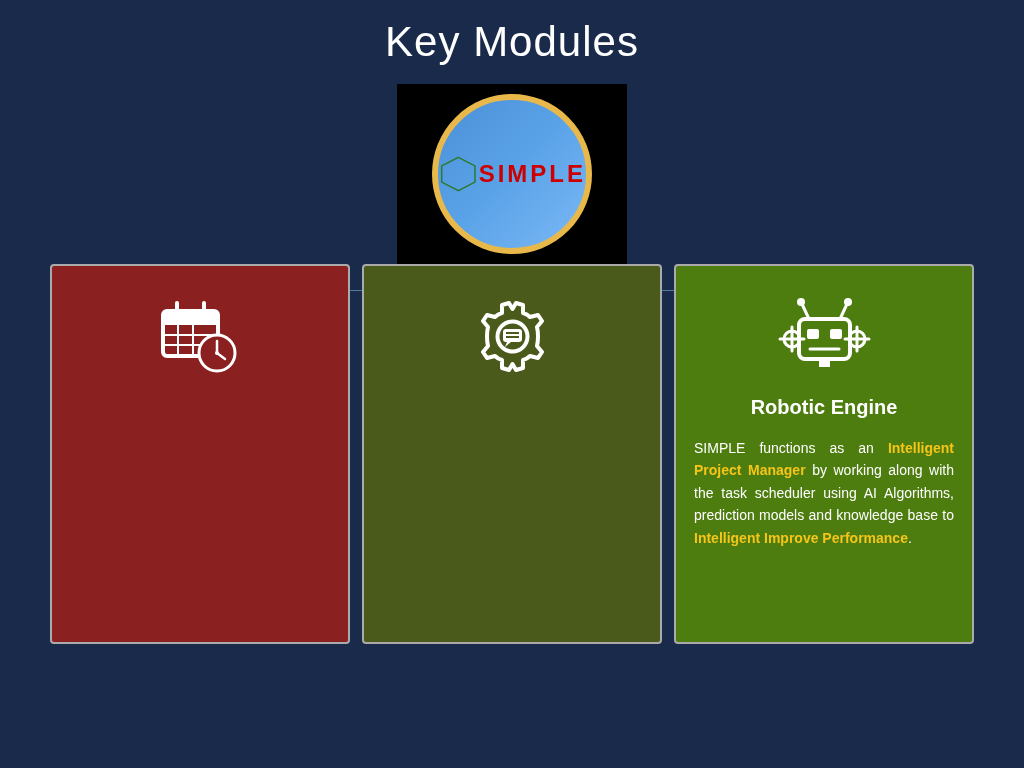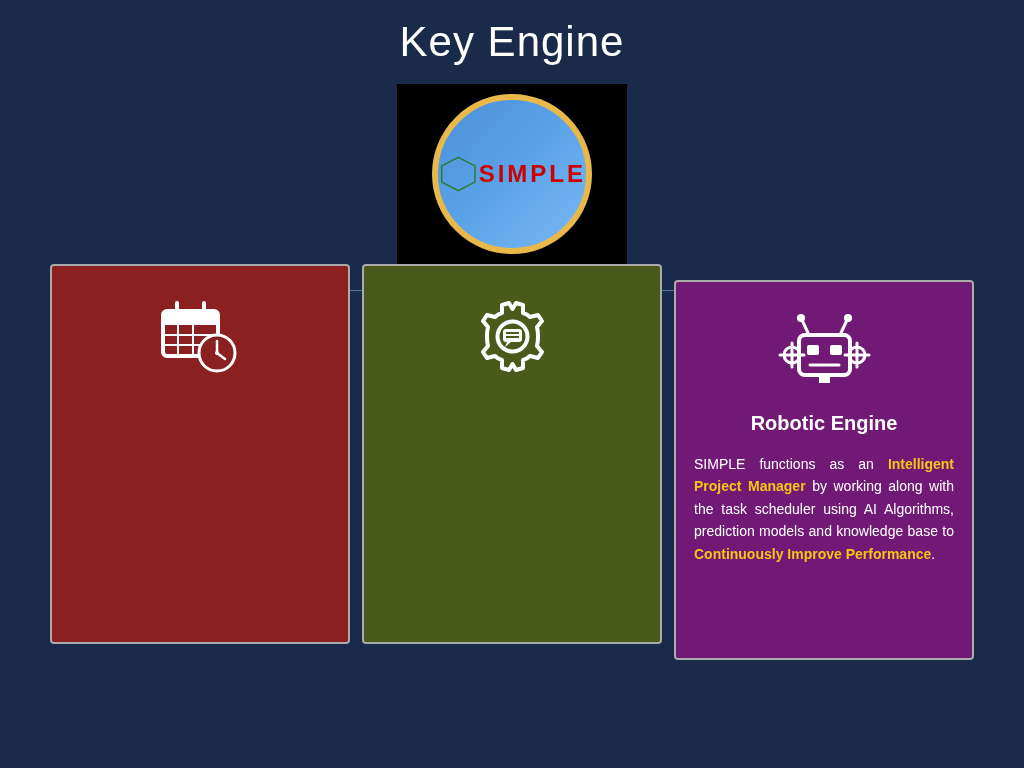--- a/index.html
+++ b/index.html
@@ -80,22 +80,21 @@
 
     .module-card.task-scheduler {
       background-color: #8b2020;
     }
 
     .module-card.communication {
       background-color: #4a5a1a;
     }
 
     .module-card.robotic {
-      background-color: #701a75;
-      margin-top: 16px;
+      background-color: #4d7c0f;
     }
 
     .module-icon {
       width: 100px;
       height: 100px;
       display: flex;
       justify-content: center;
       align-items: center;
       margin-bottom: 10px;
     }
@@ -143,21 +142,21 @@
 
     .modules-row {
       position: relative;
       z-index: 2;
     }
   </style>
 </head>
 <body>
 
 <div class="header">
-  <h1 class="header-title">Key Engine</h1>
+  <h1 class="header-title">Key Modules</h1>
 </div>
 
 <div class="diagram-wrapper">
 
   <svg class="lines-svg" height="215">
 
     <line x1="512" y1="182" x2="512" y2="215" stroke="#6699bb" stroke-width="1.5"></line>
 
     <line x1="172" y1="215" x2="852" y2="215" stroke="#6699bb" stroke-width="1.5"></line>
 
@@ -266,17 +265,17 @@
 
         <circle cx="80" cy="50" r="8" fill="none" stroke="white" stroke-width="3"></circle>
         <line x1="80" y1="38" x2="80" y2="62" stroke="white" stroke-width="3" stroke-linecap="round"></line>
         <line x1="68" y1="50" x2="92" y2="50" stroke="white" stroke-width="3" stroke-linecap="round"></line>
       </svg>
     </div>
     <div class="module-title">
       <span>Robotic Engine</span>
     </div>
     <p class="module-text">
-      SIMPLE functions as an <span class="highlight-yellow">Intelligent Project Manager</span> by working along with the task scheduler using AI Algorithms, prediction models and knowledge base to <span class="highlight-yellow">Continuously Improve Performance</span>.
+      SIMPLE functions as an <span class="highlight-yellow">Intelligent Project Manager</span> by working along with the task scheduler using AI Algorithms, prediction models and knowledge base to <span class="highlight-yellow">Intelligent Improve Performance</span>.
     </p>
   </div>
 
 </div>
 
 </body></html>

